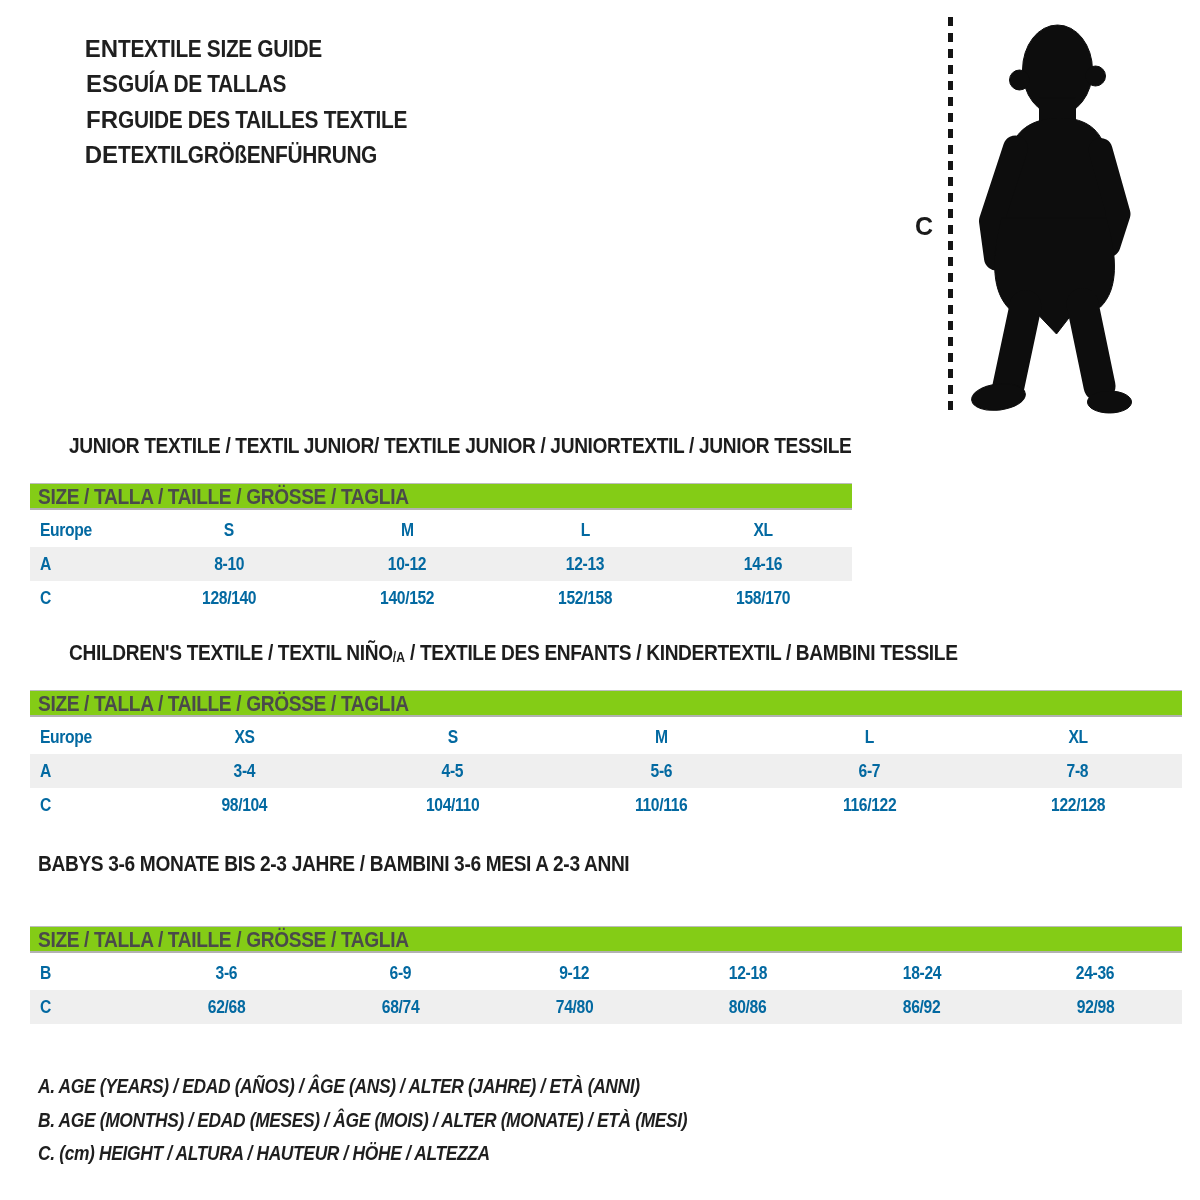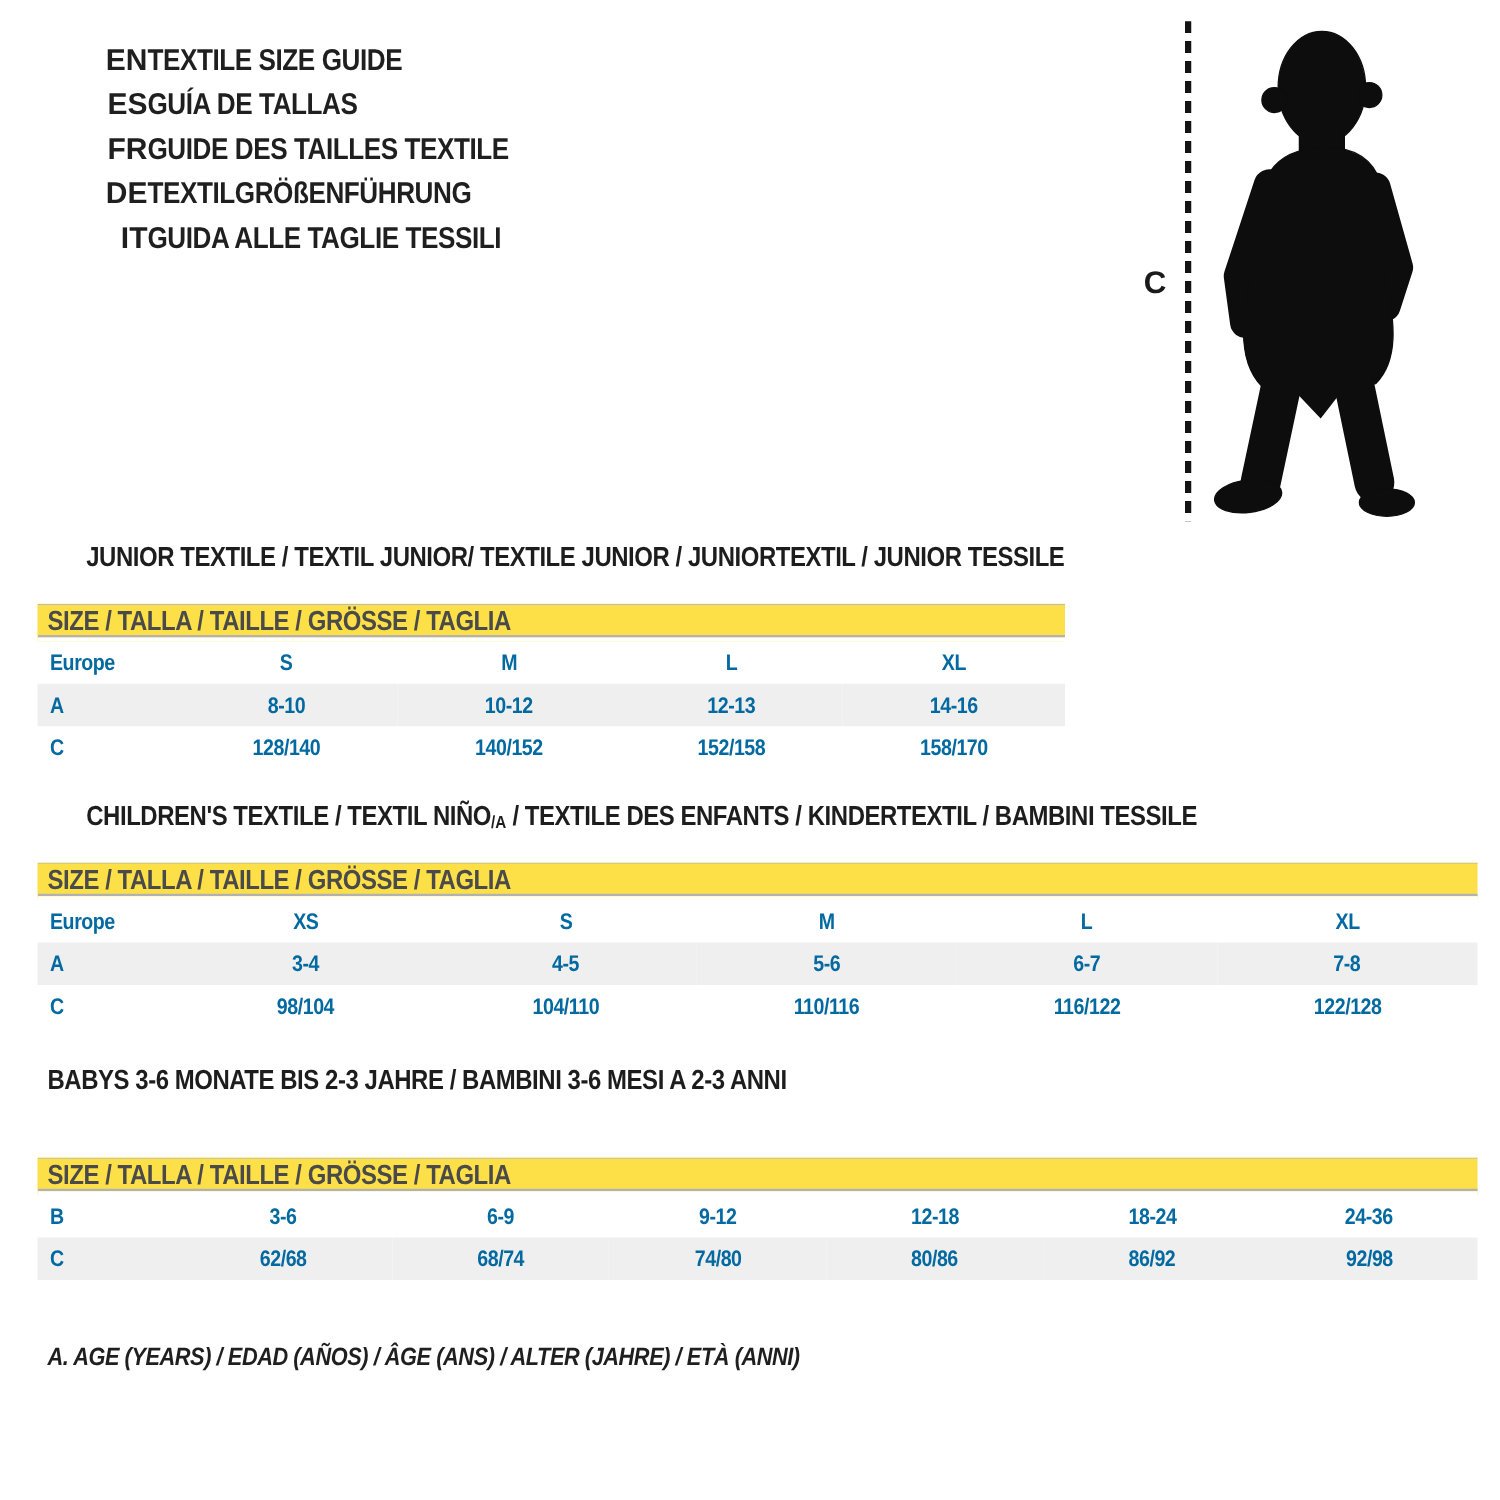--- a/index.html
+++ b/index.html
@@ -55,21 +55,21 @@
     position:absolute;
     border-collapse:separate;
     border-spacing:0;
     table-layout:fixed;
   }
   #junior-table   { left:30px; top:483px; width:822px; }
   #children-table { left:30px; top:690px; width:1152px; }
   #babies-table   { left:30px; top:926px; width:1152px; }
 
   tr.bar td {
-    background:#fde047;
+    background:#84cc16;
     height:30px;
     font-size:22px;
     color:#4a4a4a;
     text-align:left;
     padding-left:8px;
     box-shadow: inset 0 -2px 0 #b2b2b2, inset 0 1px 0 #bdbdbd;
     border-bottom:3px solid #ffffff;
   }
   td {
     height:34px;
@@ -96,24 +96,20 @@
     <span class="lang-code">ES</span>
     <span class="cond">GUÍA DE TALLAS</span>
   </div>
   <div class="lang-row">
     <span class="lang-code">FR</span>
     <span class="cond">GUIDE DES TAILLES TEXTILE</span>
   </div>
   <div class="lang-row">
     <span class="lang-code">DE</span>
     <span class="cond">TEXTILGRÖßENFÜHRUNG</span>
-  </div>
-  <div class="lang-row">
-    <span class="lang-code">IT</span>
-    <span class="cond">GUIDA ALLE TAGLIE TESSILI</span>
   </div>
 </section>
 
 <div class="abs measure-line"></div>
 <div class="abs figure-c">C</div>
 <svg class="abs silhouette" viewBox="0 0 185 400" aria-hidden="true">
   <g fill="#0d0d0d" stroke="#0d0d0d">
 
     <ellipse cx="96" cy="52" rx="35" ry="45"></ellipse>
     <circle cx="58" cy="62" r="10"></circle>
@@ -252,13 +248,15 @@
     <td><span class="condc">74/80</span></td>
     <td><span class="condc">80/86</span></td>
     <td><span class="condc">86/92</span></td>
     <td><span class="condc">92/98</span></td>
   </tr>
 </tbody>
   </table>
 
 <div class="abs legend">
   <div><span class="cond">A. AGE (YEARS) / EDAD (AÑOS) / ÂGE (ANS) / ALTER (JAHRE) / ETÀ (ANNI)</span></div>
+  <div><span class="cond">B. AGE (MONTHS) / EDAD (MESES) / ÂGE (MOIS) / ALTER (MONATE) / ETÀ (MESI)</span></div>
+  <div><span class="cond">C. (cm) HEIGHT / ALTURA / HAUTEUR / HÖHE / ALTEZZA</span></div>
 </div>
 
 </body></html>

